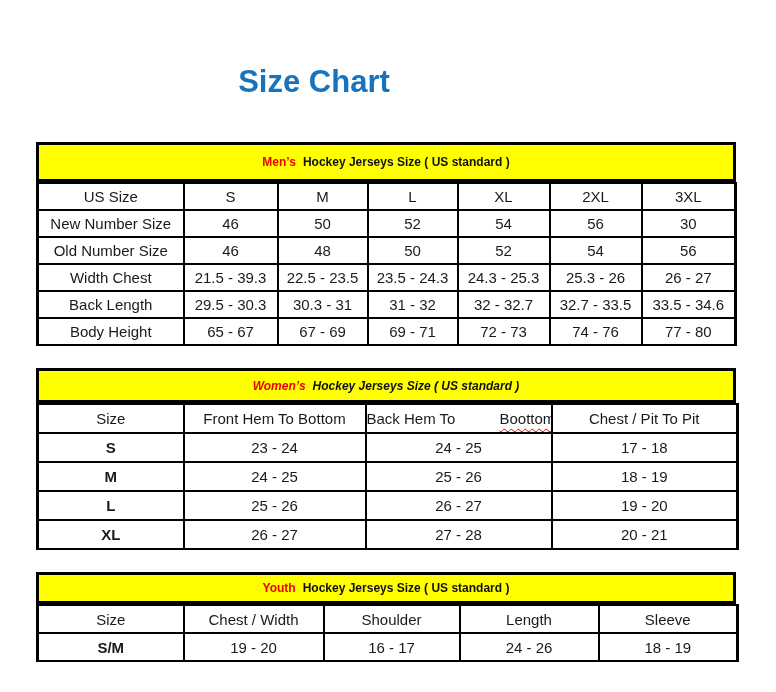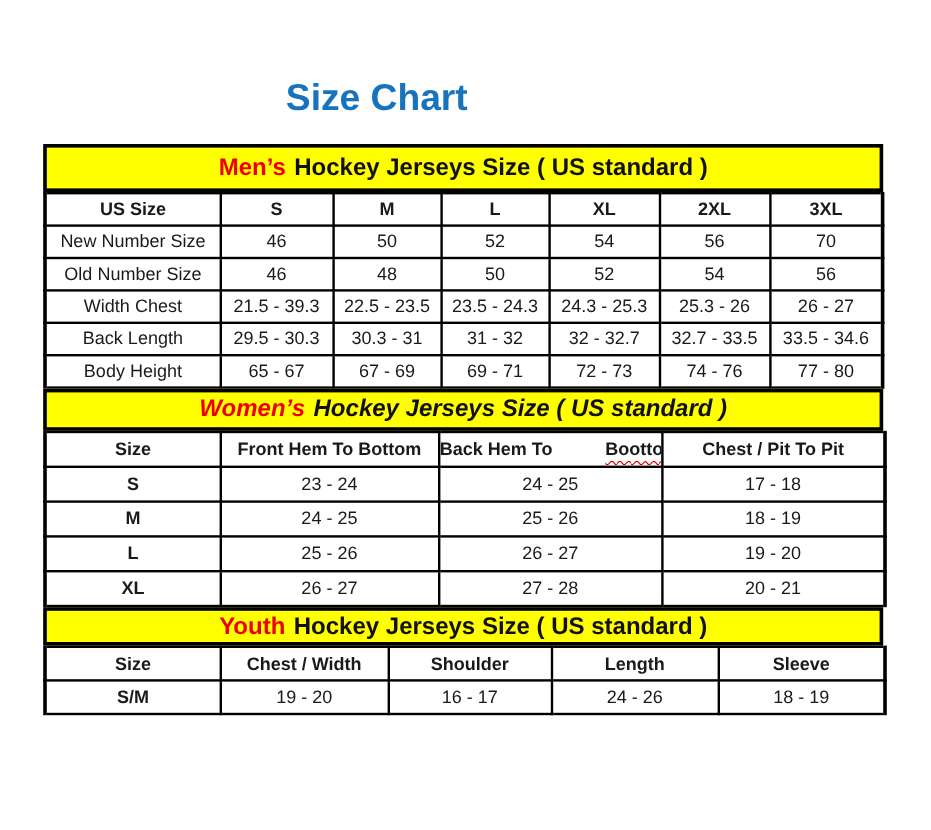--- a/index.html
+++ b/index.html
@@ -23,22 +23,23 @@
     left: 36px; top: 120px;
     width: 700px;
   }
   .band {
     background: #FFFF00;
     border: 3px solid #000000;
     display: flex;
     align-items: center;
     justify-content: center;
     font-weight: bold;
-    font-size: 20px;
+    font-size: 12px;
     color: #111111;
+    margin-top: 22px;
   }
   .band.mens   { height: 40px; }
   .band.womens { height: 35px; border-top-width: 3px; font-style: italic; }
   .band.youth  { height: 32px; }
   .band .hl { color: #EE0000; margin-right: 7px; }
   table {
     width: 700px;
     border-collapse: collapse;
     table-layout: fixed;
     border-left: 3px solid #000;
@@ -47,21 +48,21 @@
   }
   th, td {
     border: 2px solid #000;
     text-align: center;
     vertical-align: middle;
     font-size: 15px;
     color: #1a1a1a;
     overflow: hidden;
     white-space: nowrap;
   }
-  th { font-weight: bold; }
+  th { font-weight: normal; }
   td { font-weight: normal; }
   td.rowlabel-bold { font-weight: bold; }
   .mens-table th, .mens-table td { height: 27px; }
   .womens-table th, .womens-table td { height: 29px; }
   .youth-table th, .youth-table td { height: 28px; }
   .squiggle {
     margin-left: 0.27em;
     text-decoration: underline wavy #E00000;
     text-decoration-thickness: 1px;
     text-underline-offset: 4px;
@@ -99,21 +100,21 @@
       <th>2XL</th>
       <th>3XL</th>
     </tr>
     <tr>
       <td>New Number Size</td>
       <td>46</td>
       <td>50</td>
       <td>52</td>
       <td>54</td>
       <td>56</td>
-      <td>70</td>
+      <td>30</td>
     </tr>
     <tr>
       <td>Old Number Size</td>
       <td>46</td>
       <td>48</td>
       <td>50</td>
       <td>52</td>
       <td>54</td>
       <td>56</td>
     </tr>

